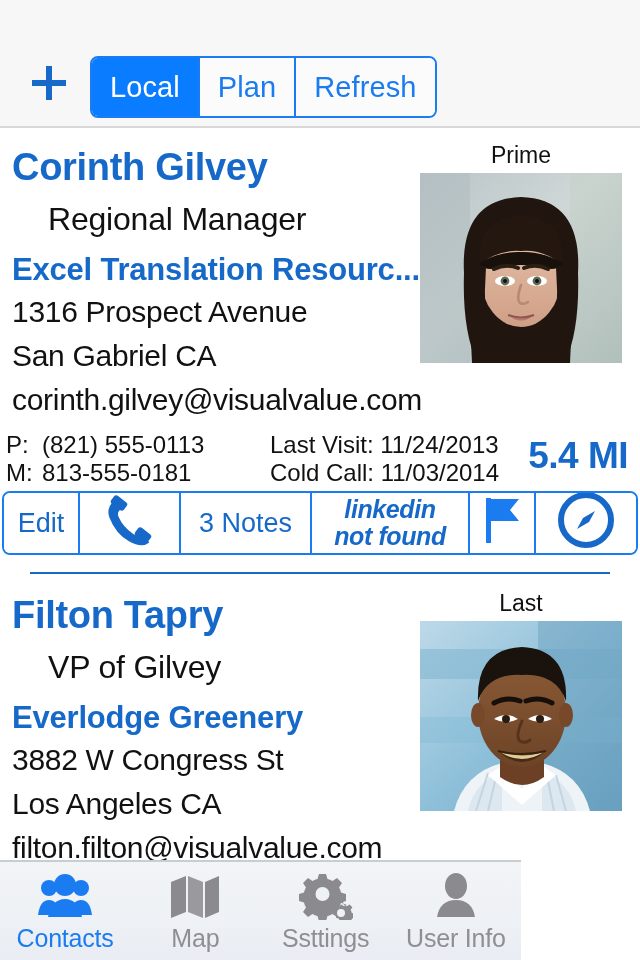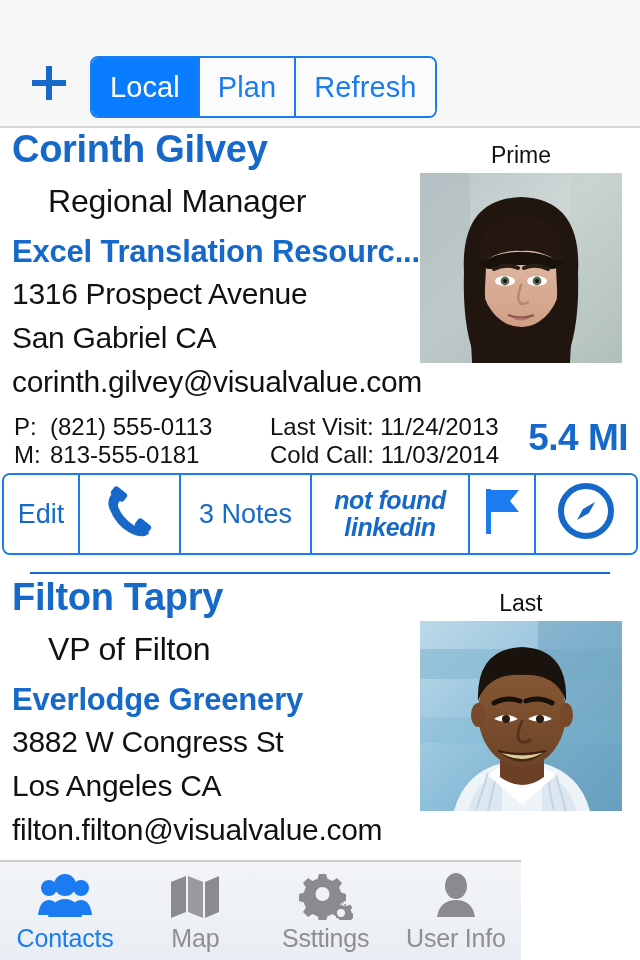--- a/index.html
+++ b/index.html
@@ -80,21 +80,21 @@
   .card-body {
     position: relative;
     padding-left: 12px;
   }
 
   .c-name {
     font-size: 38px;
     font-weight: bold;
     color: #1669c9;
     line-height: 1;
-    padding-top: 2px;
+    padding-top: 20px;
     letter-spacing: -0.3px;
   }
   .c-title {
     font-size: 32px;
     color: #111111;
     line-height: 1;
     padding-top: 17px;
     letter-spacing: -0.2px;
     margin-left: 36px;
   }
@@ -141,21 +141,21 @@
   .photo svg { display: block; }
 
   
   .meta-row {
     position: relative;
     height: 56px;
     margin-top: 16px;
   }
   .meta-phones {
     position: absolute;
-    left: 14px;
+    left: 6px;
     top: 0;
     font-size: 24px;
     color: #111111;
     line-height: 28px;
     white-space: nowrap;
   }
   .meta-phones .lbl { display: inline-block; width: 36px; }
   .meta-visits {
     position: absolute;
     left: 270px;
@@ -172,21 +172,21 @@
     font-size: 37px;
     font-weight: bold;
     color: #1669c9;
     line-height: 46px;
     letter-spacing: -0.5px;
   }
 
   
   .action-bar {
     margin: 4px 2px 0 2px;
-    height: 82px;
+    height: 64px;
     display: flex;
     border: 2px solid #1a7cf0;
     border-radius: 8px;
     box-sizing: border-box;
     background: #ffffff;
     overflow: hidden;
   }
   .act {
     display: flex;
     align-items: center;
@@ -359,22 +359,22 @@
           <rect x="9" y="6" width="16" height="10" rx="3" fill="#1669c9" transform="rotate(38 17 11)"></rect>
           <rect x="33" y="38" width="16" height="10" rx="3" fill="#1669c9" transform="rotate(38 41 43)"></rect>
         </svg>
       </span>
     </div>
 
     <div class="act act-notes">3 Notes</div>
 
     <div class="act act-li">
       <div class="li-text">
+        <div>linkedin</div>
         <div>not found</div>
-        <div>linkedin</div>
       </div>
     </div>
 
     <div class="act act-flag">
       <span>
         <svg width="46" height="52" viewBox="0 0 46 52" aria-hidden="true">
           <rect x="7" y="4" width="5" height="45" fill="#1a7cf0"></rect>
           <path d="M12 5 h28 l-9 11 l9 11 h-28 z" fill="#1a7cf0"></path>
         </svg>
       </span>
@@ -453,21 +453,21 @@
 
             <path d="M78 130 q24 22 48 0 q-24 12 -48 0 z" fill="#4a2a16"></path>
             <path d="M80 131 q22 14 44 0 q-22 7 -44 0 z" fill="#ddcf9a"></path>
             <path d="M78 130 q24 6 48 0" stroke="#3a2011" stroke-width="2" fill="none"></path>
           </g>
         </svg>
       </div>
     </div>
 
     <div class="c-name">Filton Tapry</div>
-    <div class="c-title">VP of Filton</div>
+    <div class="c-title">VP of Gilvey</div>
     <div class="c-company">Everlodge Greenery</div>
     <div class="c-addr1">3882 W Congress St</div>
     <div class="c-addr2">Los Angeles  CA</div>
     <div class="c-email">filton.filton@visualvalue.com</div>
   </div>
 </div>
 
 <div class="tabbar">
 
   <div class="tab active">

